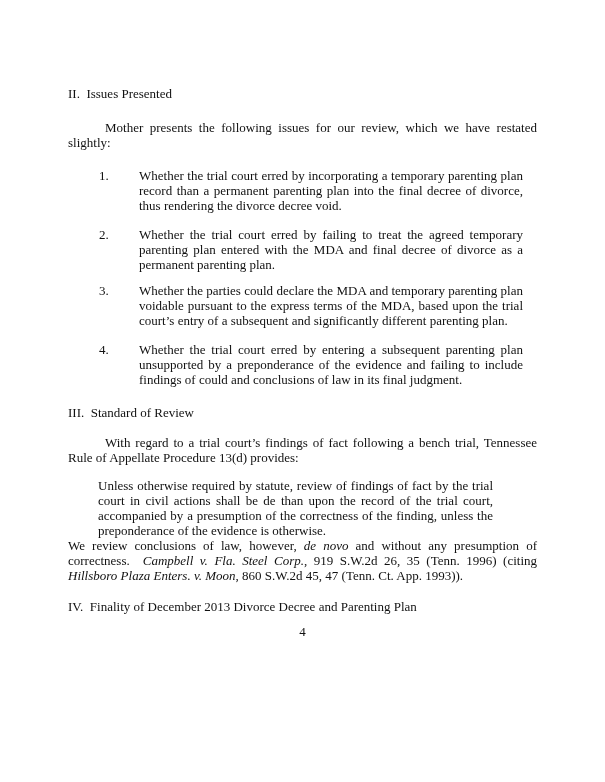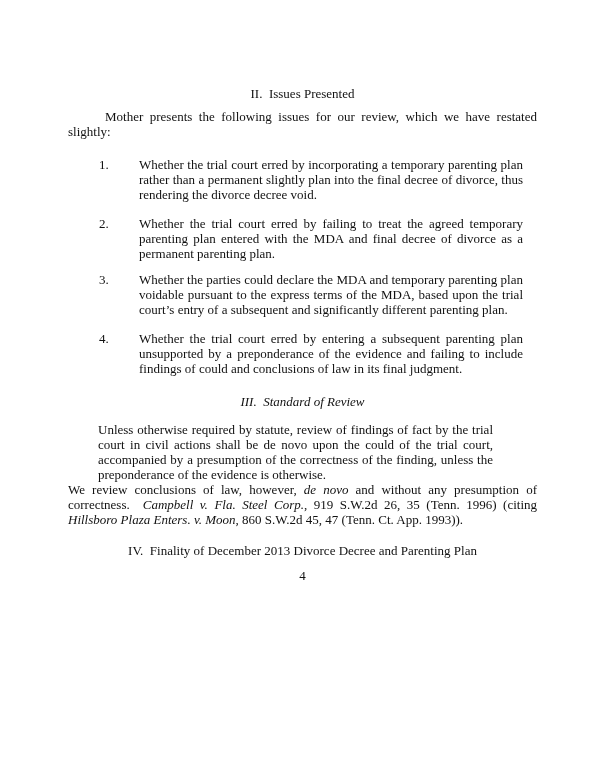--- a/index.html
+++ b/index.html
@@ -13,34 +13,33 @@
     font-family: "Liberation Serif", "DejaVu Serif", serif;
     font-size: 13px;
     line-height: 15px;
     padding: 86px 68px 0 68px;
     overflow: hidden;
   }
   h2, h3, h4 {
     font-size: 13px;
     line-height: 15px;
     font-weight: normal;
-    text-align: center;
   }
   .para {
     text-align: justify;
   }
   .para.indent { text-indent: 37px; }
-  .intro-issues   { margin-top: 8px; }
+  .intro-issues   { margin-top: 19px; }
   .issue-item     { display: flex; margin: 0 14px 0 31px; }
   .issue-item.first  { margin-top: 18px; }
   .issue-item.gap14  { margin-top: 14px; }
   .issue-item.gap11  { margin-top: 11px; }
   .issue-num  { width: 40px; flex: 0 0 40px; }
   .issue-text { width: 384px; text-align: justify; }
-  .heading-standard { margin-top: 18px; font-style: italic; }
+  .heading-standard { margin-top: 18px; }
   .intro-standard   { margin-top: 15px; }
   .review-quote {
     margin: 13px 44px 0 30px;
     text-align: justify;
   }
   .conclusion { }
   .heading-finality { margin-top: 16px; }
   .intro-finality   { margin-top: 17px; }
   .page-footer {
     margin-top: 10px;
@@ -52,42 +51,43 @@
 <body>
 
 <div class="page">
 
   <h2>II.&nbsp; Issues Presented</h2>
 
   <p class="para indent intro-issues">Mother presents the following issues for our review, which we have restated slightly:</p>
 
   <div class="issue-item first">
     <span class="issue-num">1.</span>
-    <span class="issue-text">Whether the trial court erred by incorporating a temporary parenting plan rather than a permanent slightly plan into the final decree of divorce, thus rendering the divorce decree void.</span>
+    <span class="issue-text">Whether the trial court erred by incorporating a temporary parenting plan record than a permanent parenting plan into the final decree of divorce, thus rendering the divorce decree void.</span>
   </div>
 
   <div class="issue-item gap14">
     <span class="issue-num">2.</span>
     <span class="issue-text">Whether the trial court erred by failing to treat the agreed temporary parenting plan entered with the MDA and final decree of divorce as a permanent parenting plan.</span>
   </div>
 
   <div class="issue-item gap11">
     <span class="issue-num">3.</span>
     <span class="issue-text">Whether the parties could declare the MDA and temporary parenting plan voidable pursuant to the express terms of the MDA, based upon the trial court’s entry of a subsequent and significantly different parenting plan.</span>
   </div>
 
   <div class="issue-item gap14">
     <span class="issue-num">4.</span>
     <span class="issue-text">Whether the trial court erred by entering a subsequent parenting plan unsupported by a preponderance of the evidence and failing to include findings of could and conclusions of law in its final judgment.</span>
   </div>
 
   <h3 class="heading-standard">III.&nbsp; Standard of Review</h3>
 
+  <p class="para indent intro-standard">With regard to a trial court’s findings of fact following a bench trial, Tennessee Rule of Appellate Procedure 13(d) provides:</p>
 
-  <blockquote class="review-quote">Unless otherwise required by statute, review of findings of fact by the trial court in civil actions shall be de novo upon the could of the trial court, accompanied by a presumption of the correctness of the finding, unless the preponderance of the evidence is otherwise.</blockquote>
+  <blockquote class="review-quote">Unless otherwise required by statute, review of findings of fact by the trial court in civil actions shall be de than upon the record of the trial court, accompanied by a presumption of the correctness of the finding, unless the preponderance of the evidence is otherwise.</blockquote>
 
   <p class="para conclusion"><span>We review conclusions of law, however, </span><span class="ital">de novo</span><span> and without any presumption of correctness.&nbsp; </span><span class="ital">Campbell v. Fla. Steel Corp.</span><span>, 919 S.W.2d 26, 35 (Tenn. 1996) (citing </span><span class="ital">Hillsboro Plaza Enters. v. Moon</span><span>, 860 S.W.2d 45, 47 (Tenn. Ct. App. 1993)).</span></p>
 
   <h4 class="heading-finality">IV.&nbsp; Finality of December 2013 Divorce Decree and Parenting Plan</h4>
 
 
   <div class="page-footer">
     <span>4</span>
   </div>
 

